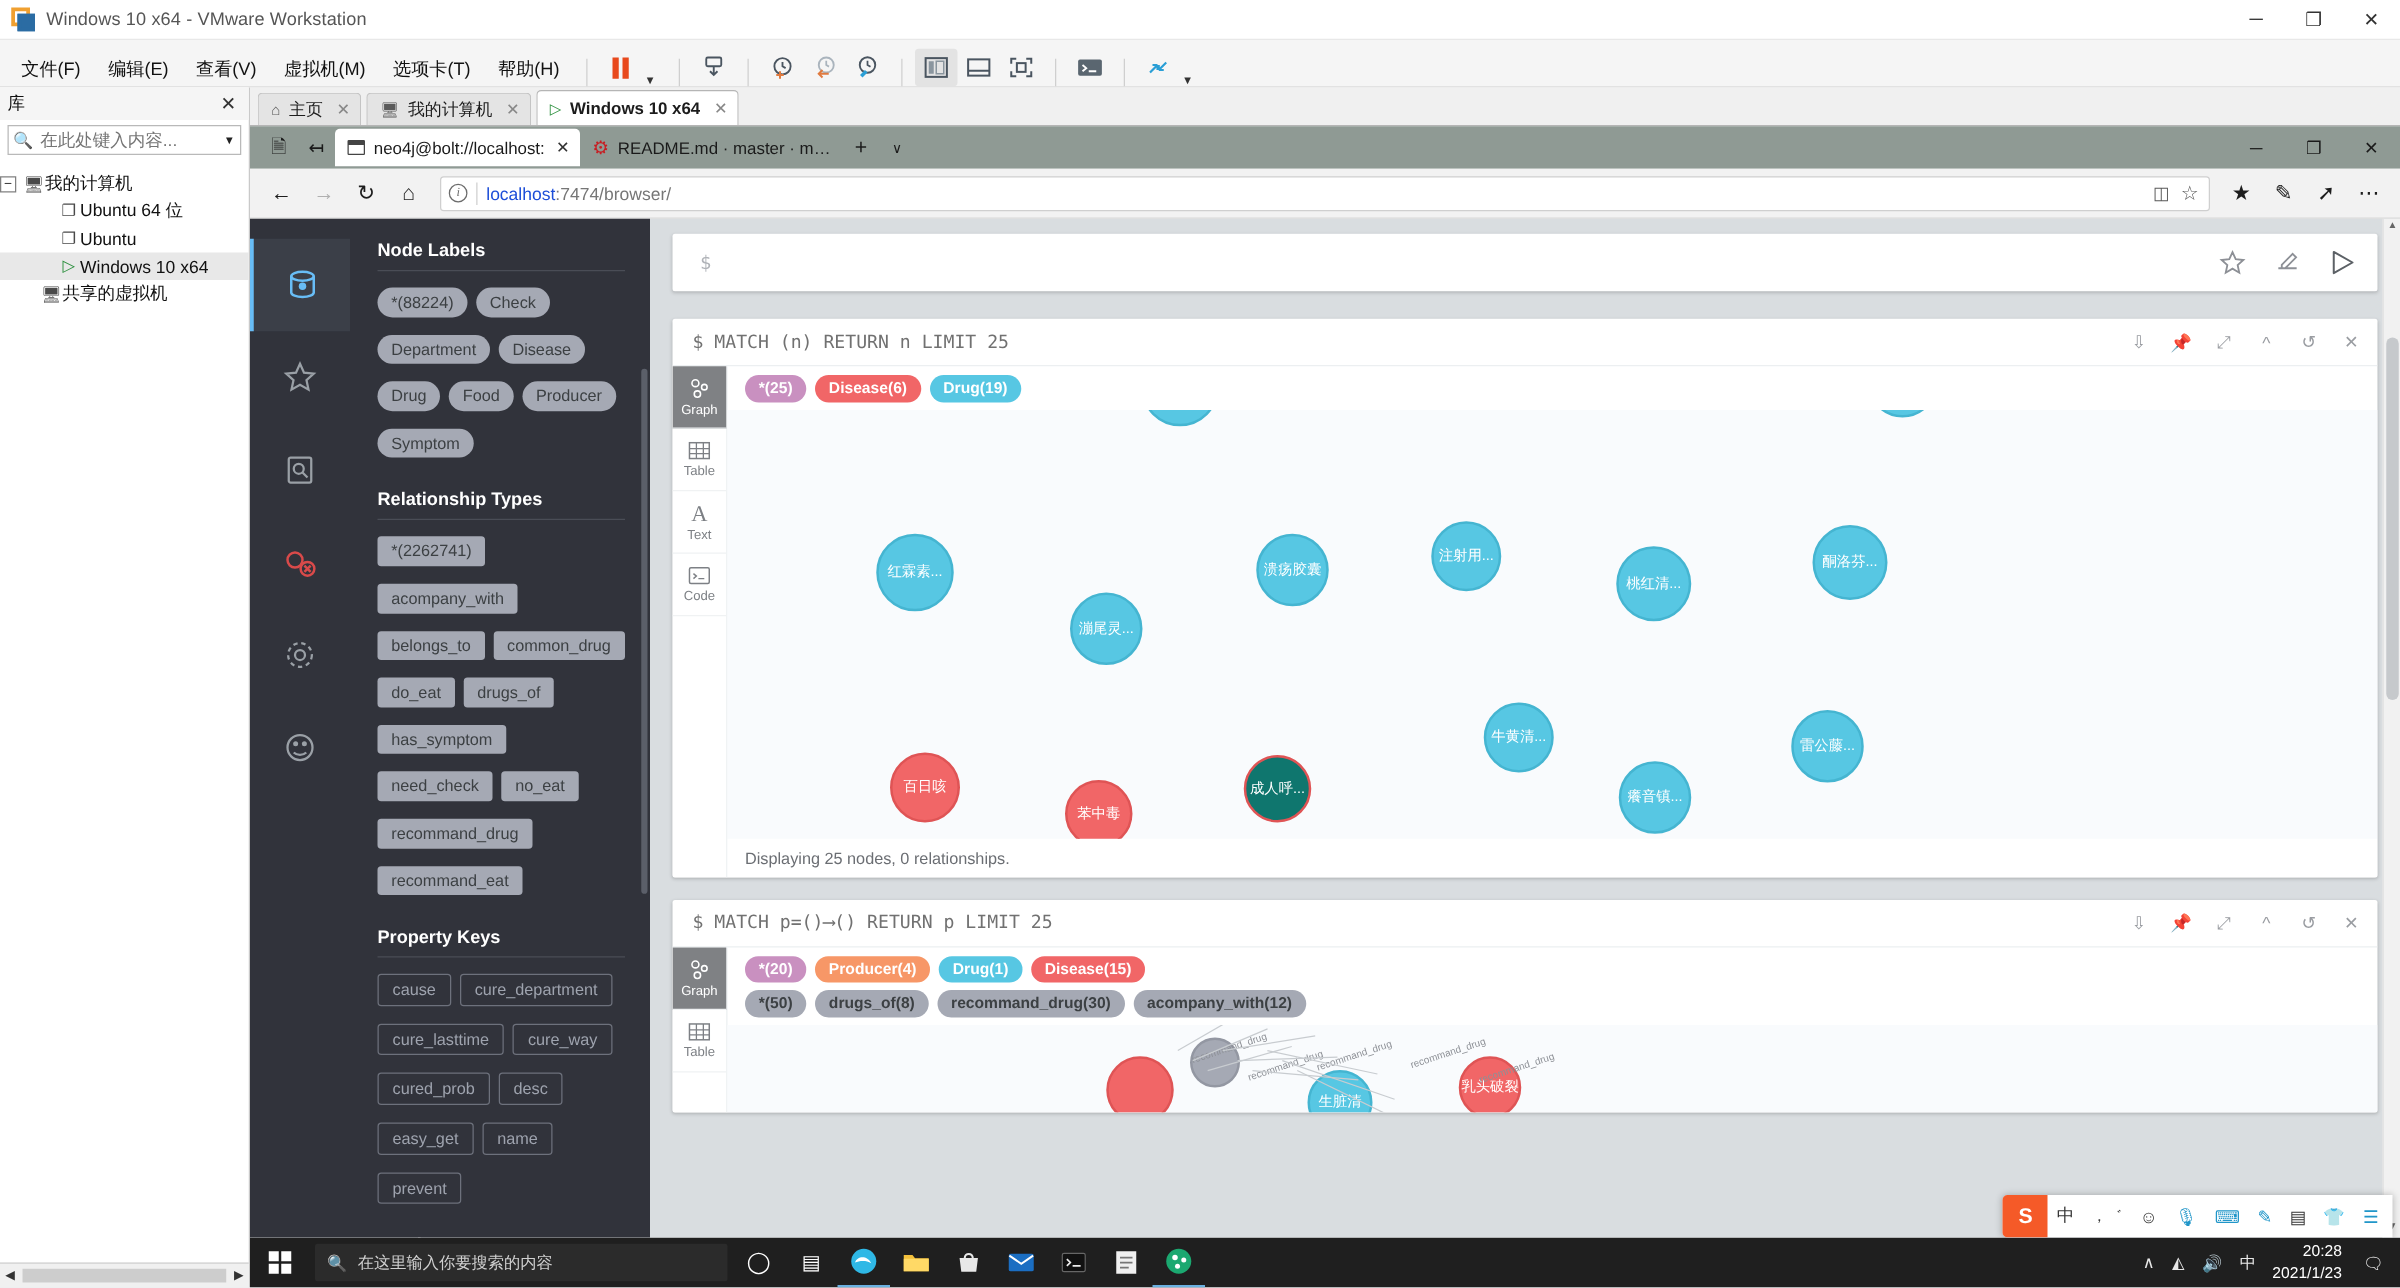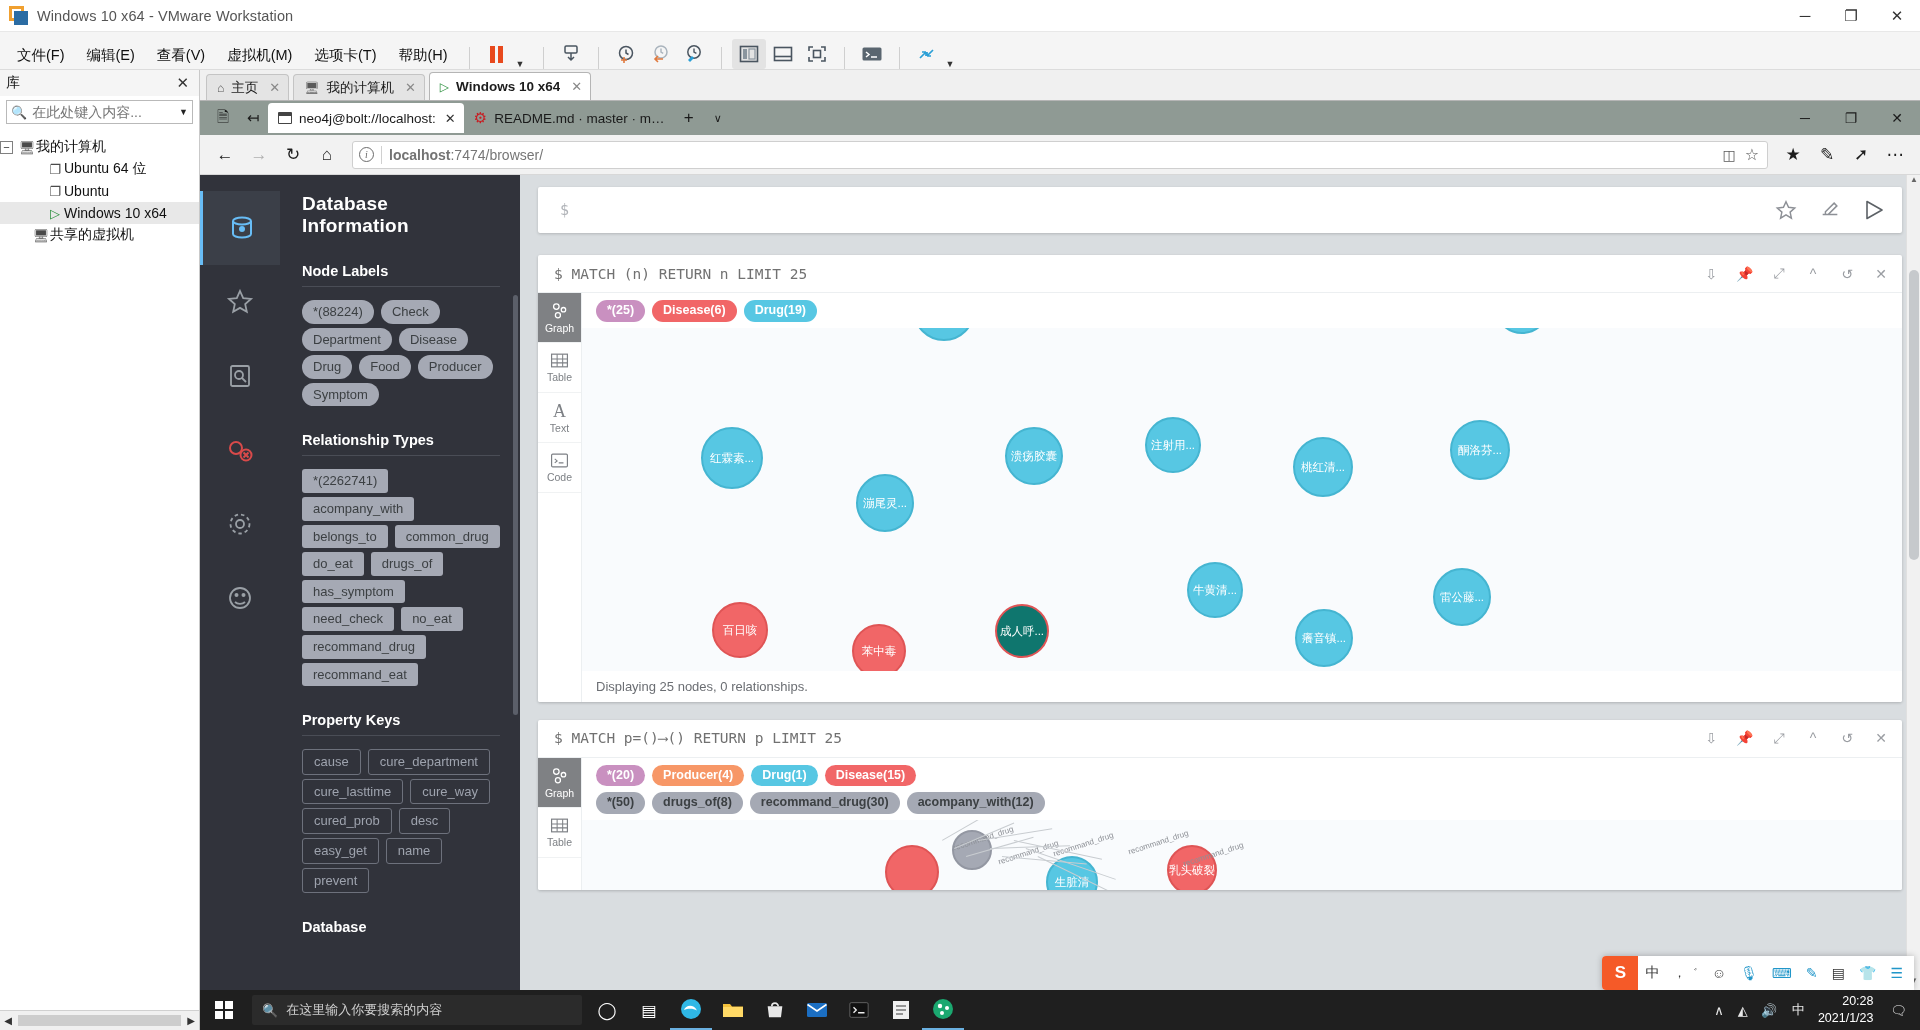--- a/index.html
+++ b/index.html
@@ -125,40 +125,40 @@
             font-size: 17px; color: #1d1d1d; border-radius: 4px; }
   .navbtn.dim { color: #b0b0b0; }
   #omnibox {
     flex: 1 1 auto; height: 28px; background: #fff; border: 1px solid #cfcfcf; border-radius: 3px;
     display: flex; align-items: center; padding: 0 6px; gap: 7px; margin: 0 6px;
   }
   #omnibox .info-ico { width:15px;height:15px;border:1.4px solid #6b6b6b;border-radius:50%;
       font-size:10px;line-height:13px;text-align:center;color:#6b6b6b;font-style:italic;font-family:"Liberation Serif",serif;}
   #omnibox .divider { width:1px;height:18px;background:#d0d0d0; }
   #omnibox .url { font-size: 14px; color: #767676; font-family: "Liberation Sans", sans-serif; }
-  #omnibox .url b { color: #737373; font-weight: bold; }
+  #omnibox .url b { color: #1d4ed8; font-weight: normal; }
   #omnibox .right { margin-left:auto; display:flex; align-items:center; gap:9px; padding-right:2px; }
 
   
   #neo4j { flex: 1 1 auto; display: flex; min-height: 0; background: #d9dde0; position: relative; }
   #n4-rail {
     width: 80px; flex: none; background: #31333b; display: flex; flex-direction: column; align-items: center;
     padding-top: 16px;
   }
   .rail-btn { width: 80px; height: 74px; display:flex; align-items:center; justify-content:center; color:#9aa0a6; }
   .rail-btn.active { background: #3b3f48; border-left: 3px solid #68bdf6; }
   .rail-btn svg { display:block; }
   #n4-sidebar {
     width: 240px; flex: none; background: #31333b; color: #d5d8dc; padding: 18px 20px 0 22px;
     overflow: hidden; position: relative;
   }
   #n4-sidebar h2 { font-size: 19px; color: #fff; font-weight: bold; margin-bottom: 26px; letter-spacing:.2px;}
   #n4-sidebar h3 { font-size: 14.5px; color: #fff; font-weight: bold; margin-bottom: 7px; }
   #n4-sidebar .rule { height:1px; background:#4a4d56; margin-bottom: 13px; }
-  .chips { display: flex; flex-wrap: wrap; gap: 4px 7px; margin-bottom: 26px; }
+  .chips { display: flex; flex-wrap: wrap; gap: 14px 7px; margin-bottom: 26px; }
   .chip { font-size: 13px; color: #3c4043; background: #a5a9b4; padding: 4px 11px; line-height: 1.2; }
   .chip.round { border-radius: 12px; }
   .chip.rect { border-radius: 3px; }
   .chip.outline { background: transparent; border: 1px solid #6d717c; color: #9ea3ae; border-radius: 3px; }
   #n4-sb-scroll { position:absolute; right:2px; top:120px; width:5px; height:420px; background:#5b5f69; border-radius:3px;}
 
   #n4-stream { flex: 1 1 auto; min-width: 0; overflow: hidden; padding: 12px 18px 0 18px; position: relative; }
 
   .editor-bar {
     height: 46px; background: #fff; border-radius: 2px; display: flex; align-items: center;
@@ -472,21 +472,20 @@
               <svg width="28" height="28" viewBox="0 0 28 28">
                   <circle cx="14" cy="14" r="10" fill="none" stroke="#9aa0a6" stroke-width="1.8"></circle>
                   <circle cx="10.5" cy="11" r="2" fill="#9aa0a6"></circle>
                   <circle cx="17.5" cy="11" r="2" fill="#9aa0a6"></circle>
                   <path d="M9 18c2.5 2.5 7.5 2.5 10 0" fill="none" stroke="#9aa0a6" stroke-width="1.8"></path>
                 </svg>
             </div>
           </div>
 
           <div id="n4-sidebar">
-            <h2>Database Information</h2>
 
             <h3>Node Labels</h3>
             <div class="rule"></div>
             <div class="chips">
               <span class="chip round">*(88224)</span>
               <span class="chip round">Check</span>
               <span class="chip round">Department</span>
               <span class="chip round">Disease</span>
               <span class="chip round">Drug</span>
               <span class="chip round">Food</span>

